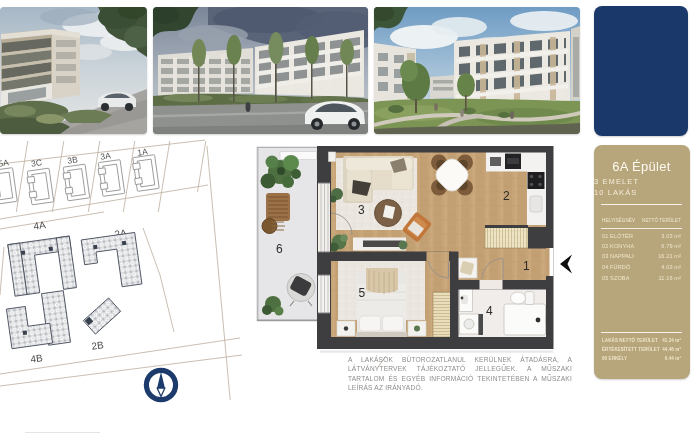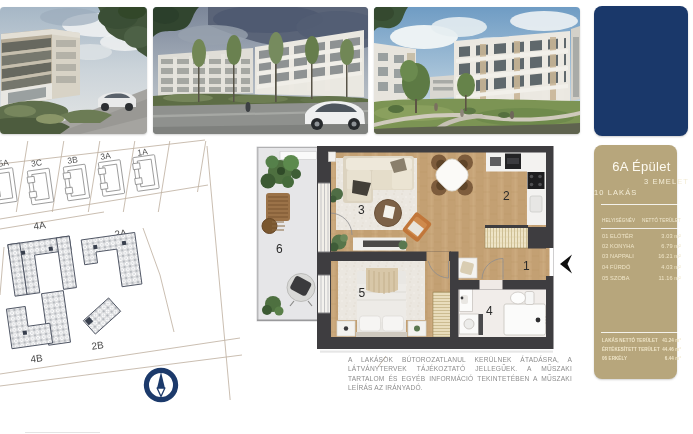--- a/index.html
+++ b/index.html
@@ -647,25 +647,25 @@
   <text x="358.5" y="297" font-size="12" fill="#2b2b2b">5</text>
 
   <text x="276" y="253" font-size="12" fill="#2b2b2b">6</text>
 </svg>
 </div>
 
 <svg class="abs" style="left:558px;top:252px;" width="18" height="24" viewBox="0 0 18 24">
   <polygon points="2,12 14,2.5 9.5,12 14,21.5" fill="#101010"></polygon>
 </svg>
 
-<div class="abs" style="left:594px;top:145px;width:83px;height:234px;background:#b7a67c;border-radius:8px;box-shadow:0 1px 2px rgba(0,0,0,.18);color:#efe5c8;">
+<div class="abs" style="left:594px;top:145px;width:96px;height:234px;background:#b7a67c;border-radius:8px;box-shadow:0 1px 2px rgba(0,0,0,.18);color:#efe5c8;">
 
   <div class="abs" style="left:0;top:14px;width:95px;text-align:center;font-size:13px;color:#fdfaf0;letter-spacing:0.3px;">6A Épület</div>
 
-  <div class="abs" style="left:0;top:32px;width:95px;text-align:right;font-size:7.5px;letter-spacing:1.1px;color:#f3ecd6;">3 EMELET</div>
+  <div class="abs" style="left:0;top:32px;width:95px;text-align:left;font-size:7.5px;letter-spacing:1.1px;color:#f3ecd6;">3 EMELET</div>
 
   <div class="abs" style="left:0;top:43px;width:95px;font-size:7.5px;letter-spacing:1.1px;color:#f3ecd6;">10 LAKÁS</div>
 
   <div class="abs" style="left:7px;top:58.5px;width:81px;border-top:1px solid rgba(255,255,255,0.85);"></div>
 
   <div class="abs row" style="left:8px;top:73px;width:79px;font-size:4.6px;color:#f0e8cf;">HELYISÉGNÉV<span>NETTÓ TERÜLET</span></div>
 
   <div class="abs" style="left:7px;top:82.5px;width:81px;border-top:0.8px solid rgba(255,255,255,0.8);"></div>
 
   <div class="abs row" style="left:8px;top:87.5px;width:79px;font-size:5.6px;">01 ELŐTÉR<span>3.03 m²</span></div>

